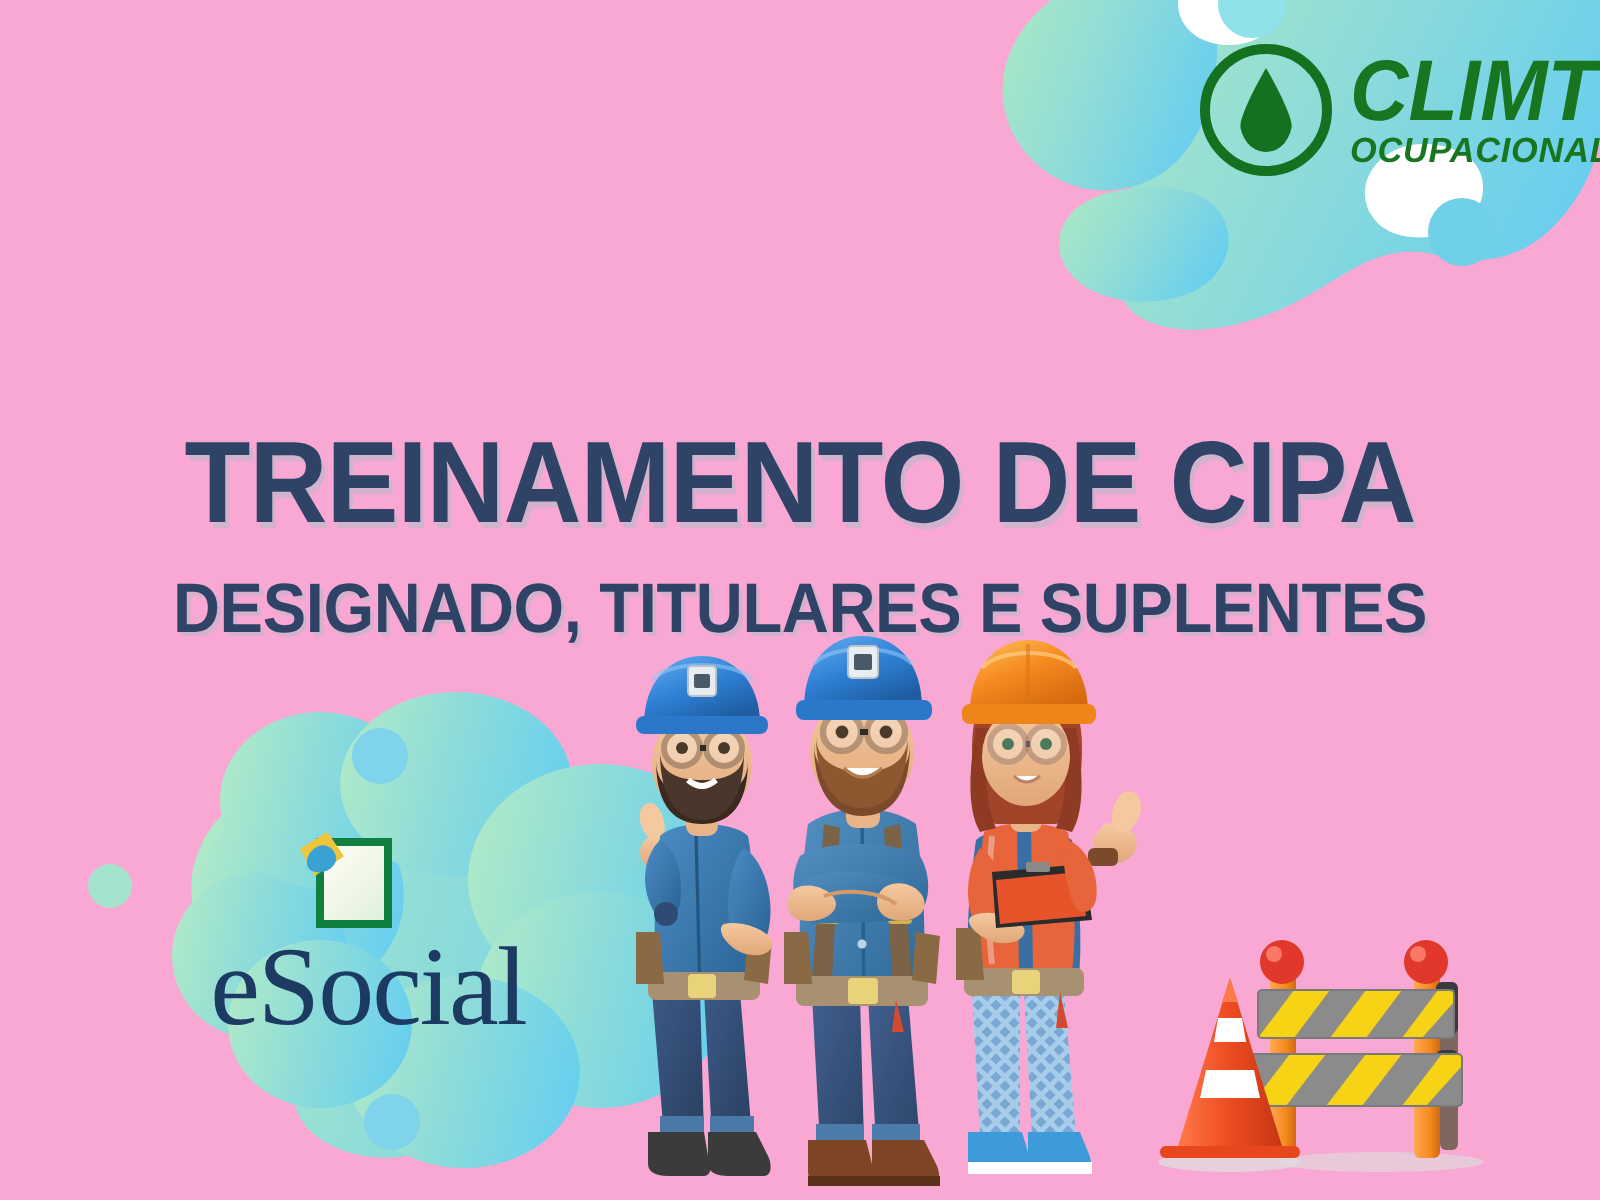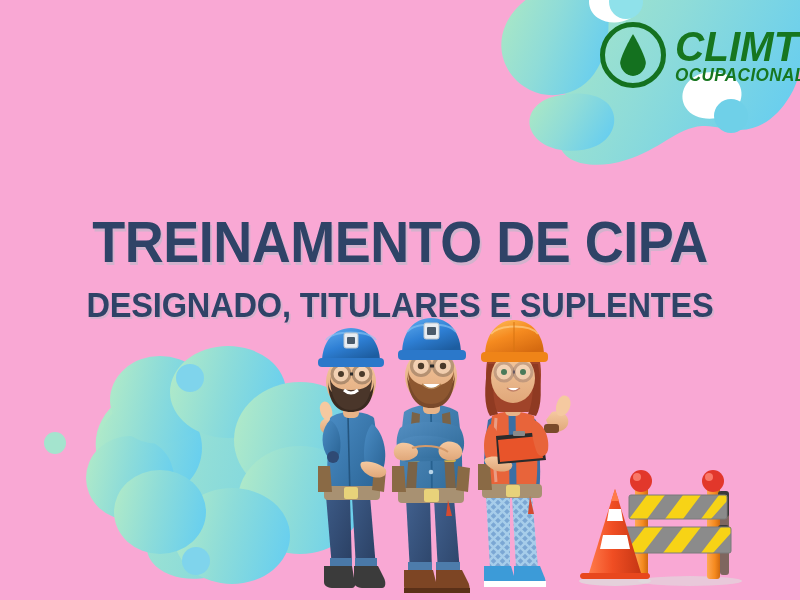--- a/index.html
+++ b/index.html
@@ -179,20 +179,28 @@
       <div class="climt-main">CLIMT</div>
       <div class="climt-sub">OCUPACIONAL</div>
     </div>
   </div>
 
   <div id="title-block">
     <div class="title-main">TREINAMENTO DE CIPA</div>
     <div class="title-sub">DESIGNADO, TITULARES E SUPLENTES</div>
   </div>
 
+  <div id="esocial-logo">
+    <div class="doc-icon">
+      <div class="doc-box"></div>
+      <div class="doc-fold"></div>
+      <div class="doc-swoosh"></div>
+    </div>
+    <div class="esocial-word">eSocial</div>
+  </div>
 
   <svg id="workers" viewBox="0 0 320 300">
     <defs>
       <linearGradient id="helmetBlue" x1="0" y1="0" x2="0.6" y2="1">
         <stop offset="0%" stop-color="#63aef0"></stop>
           <stop offset="55%" stop-color="#2e7fd4"></stop>
           <stop offset="100%" stop-color="#1d5da0"></stop>
       </linearGradient>
       <linearGradient id="helmetOrange" x1="0" y1="0" x2="0.6" y2="1">
         <stop offset="0%" stop-color="#ffc05c"></stop>

